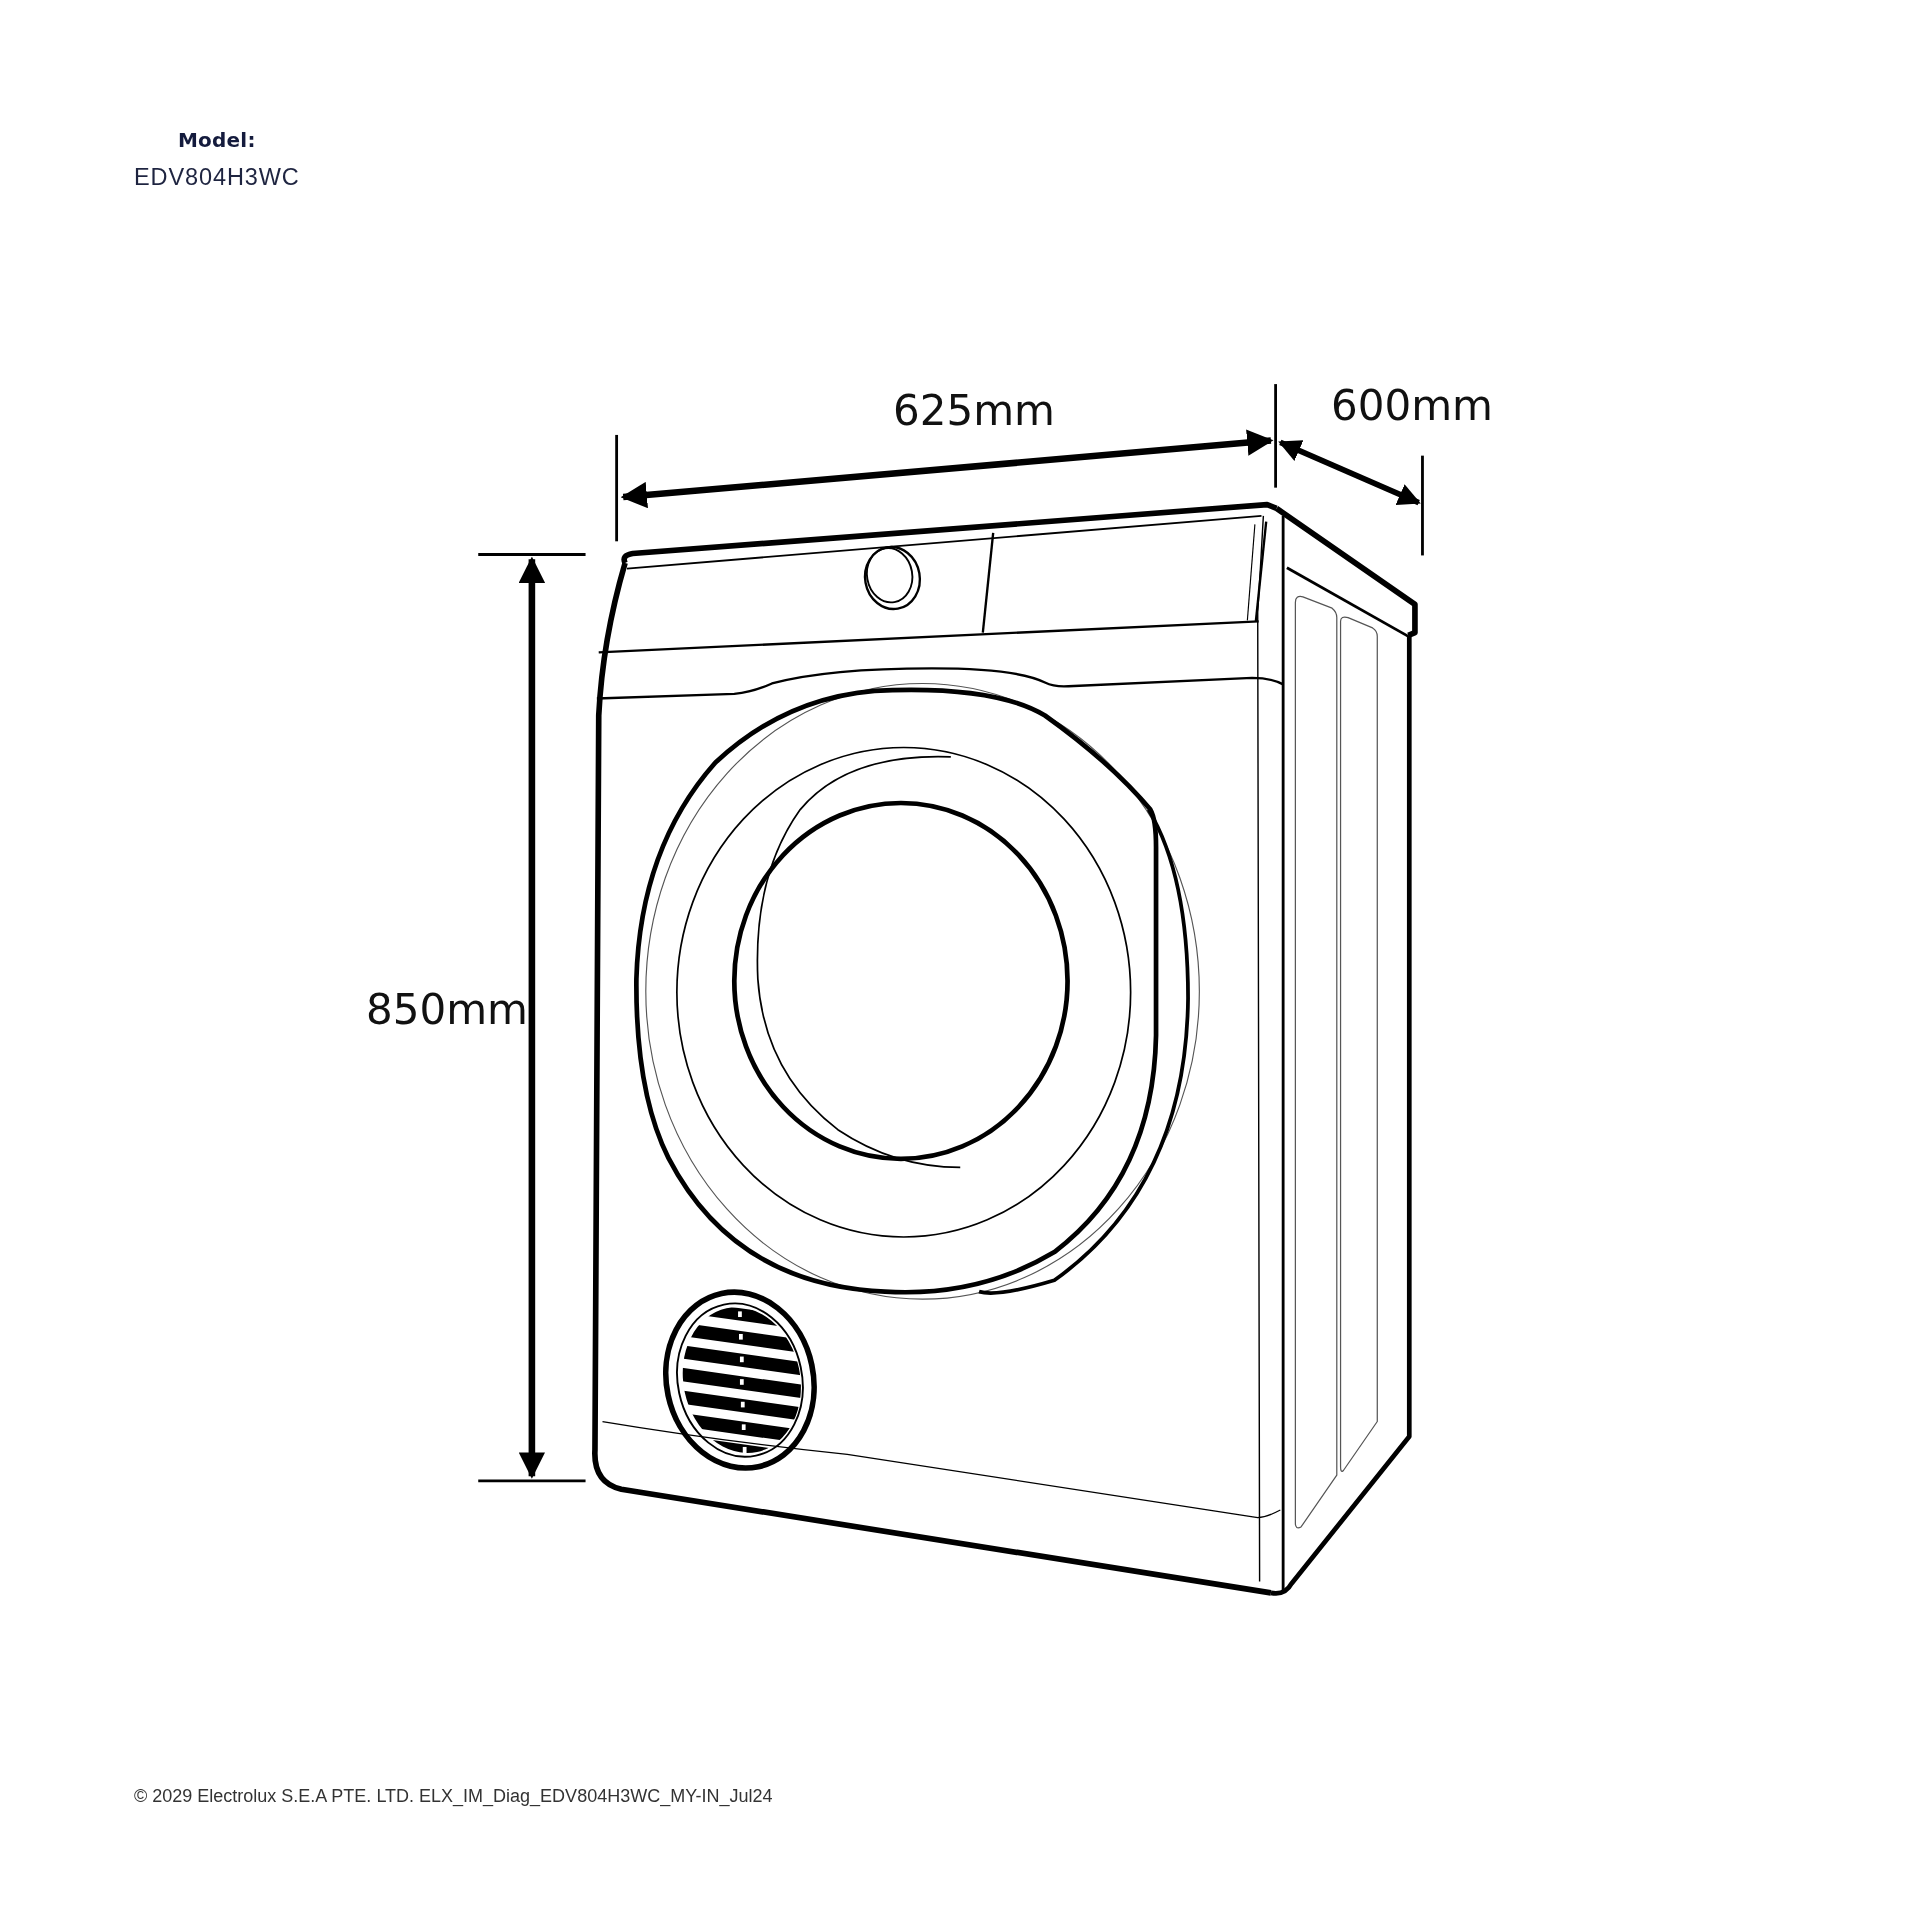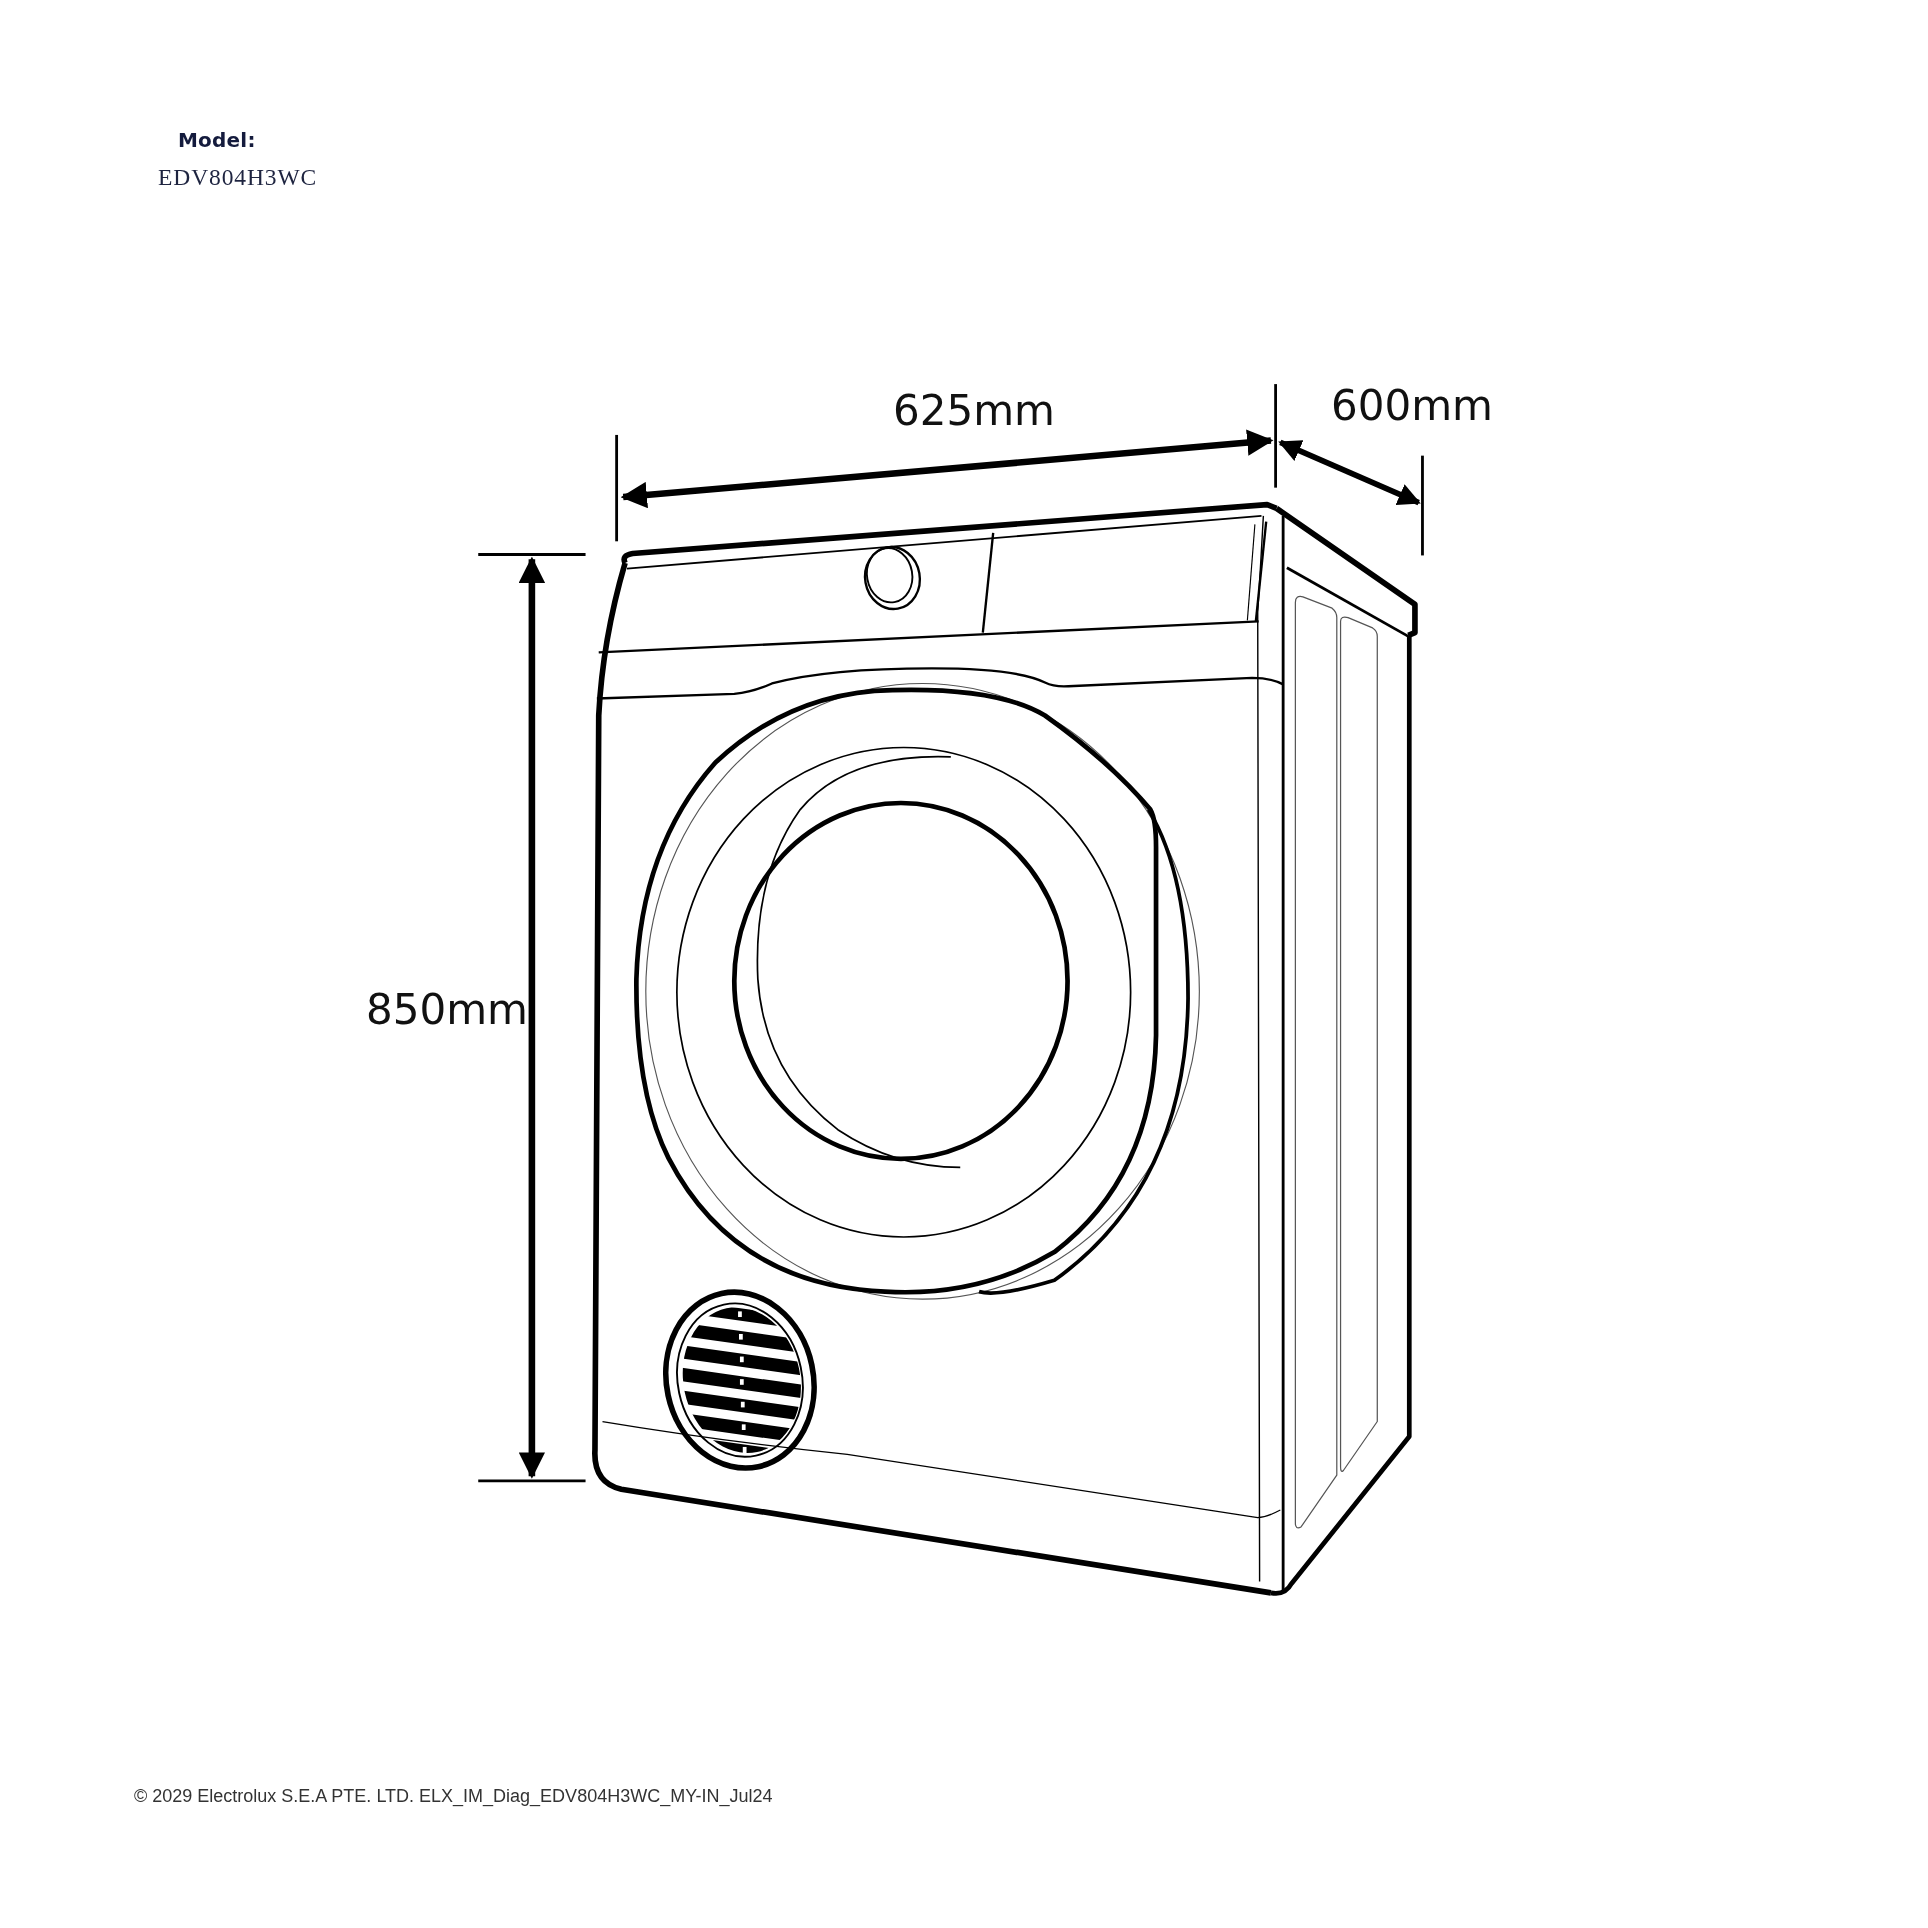--- a/index.html
+++ b/index.html
@@ -4,22 +4,22 @@
   <style>
     html, body { margin: 0; padding: 0; background: #ffffff; }
     body { width: 1928px; height: 1928px; position: relative; overflow: hidden; }
     .model-label {
       position: absolute; left: 134px; top: 128px;
       font-family: "DejaVu Sans", sans-serif; font-weight: bold;
       font-size: 20px; color: #141b3d; letter-spacing: 0.2px; margin-left: 44px;
     }
     .model-value {
       position: absolute; left: 134px; top: 164px;
-      font-family: Liberation Serif, serif; font-weight: normal;
-      font-size: 23.5px; color: #1e2440; letter-spacing: 0.9px; margin-left: 24px;
+      font-family: Liberation Sans, sans-serif; font-weight: normal;
+      font-size: 23.5px; color: #1e2440; letter-spacing: 0.9px;
     }
     .footer {
       position: absolute; left: 134px; top: 1786px;
       font-family: "Liberation Sans", sans-serif;
       font-size: 18px; color: #333333;
     }
     .dim-label {
       position: absolute; font-family: "DejaVu Sans", sans-serif;
       font-size: 42px; color: #111111;
     }

